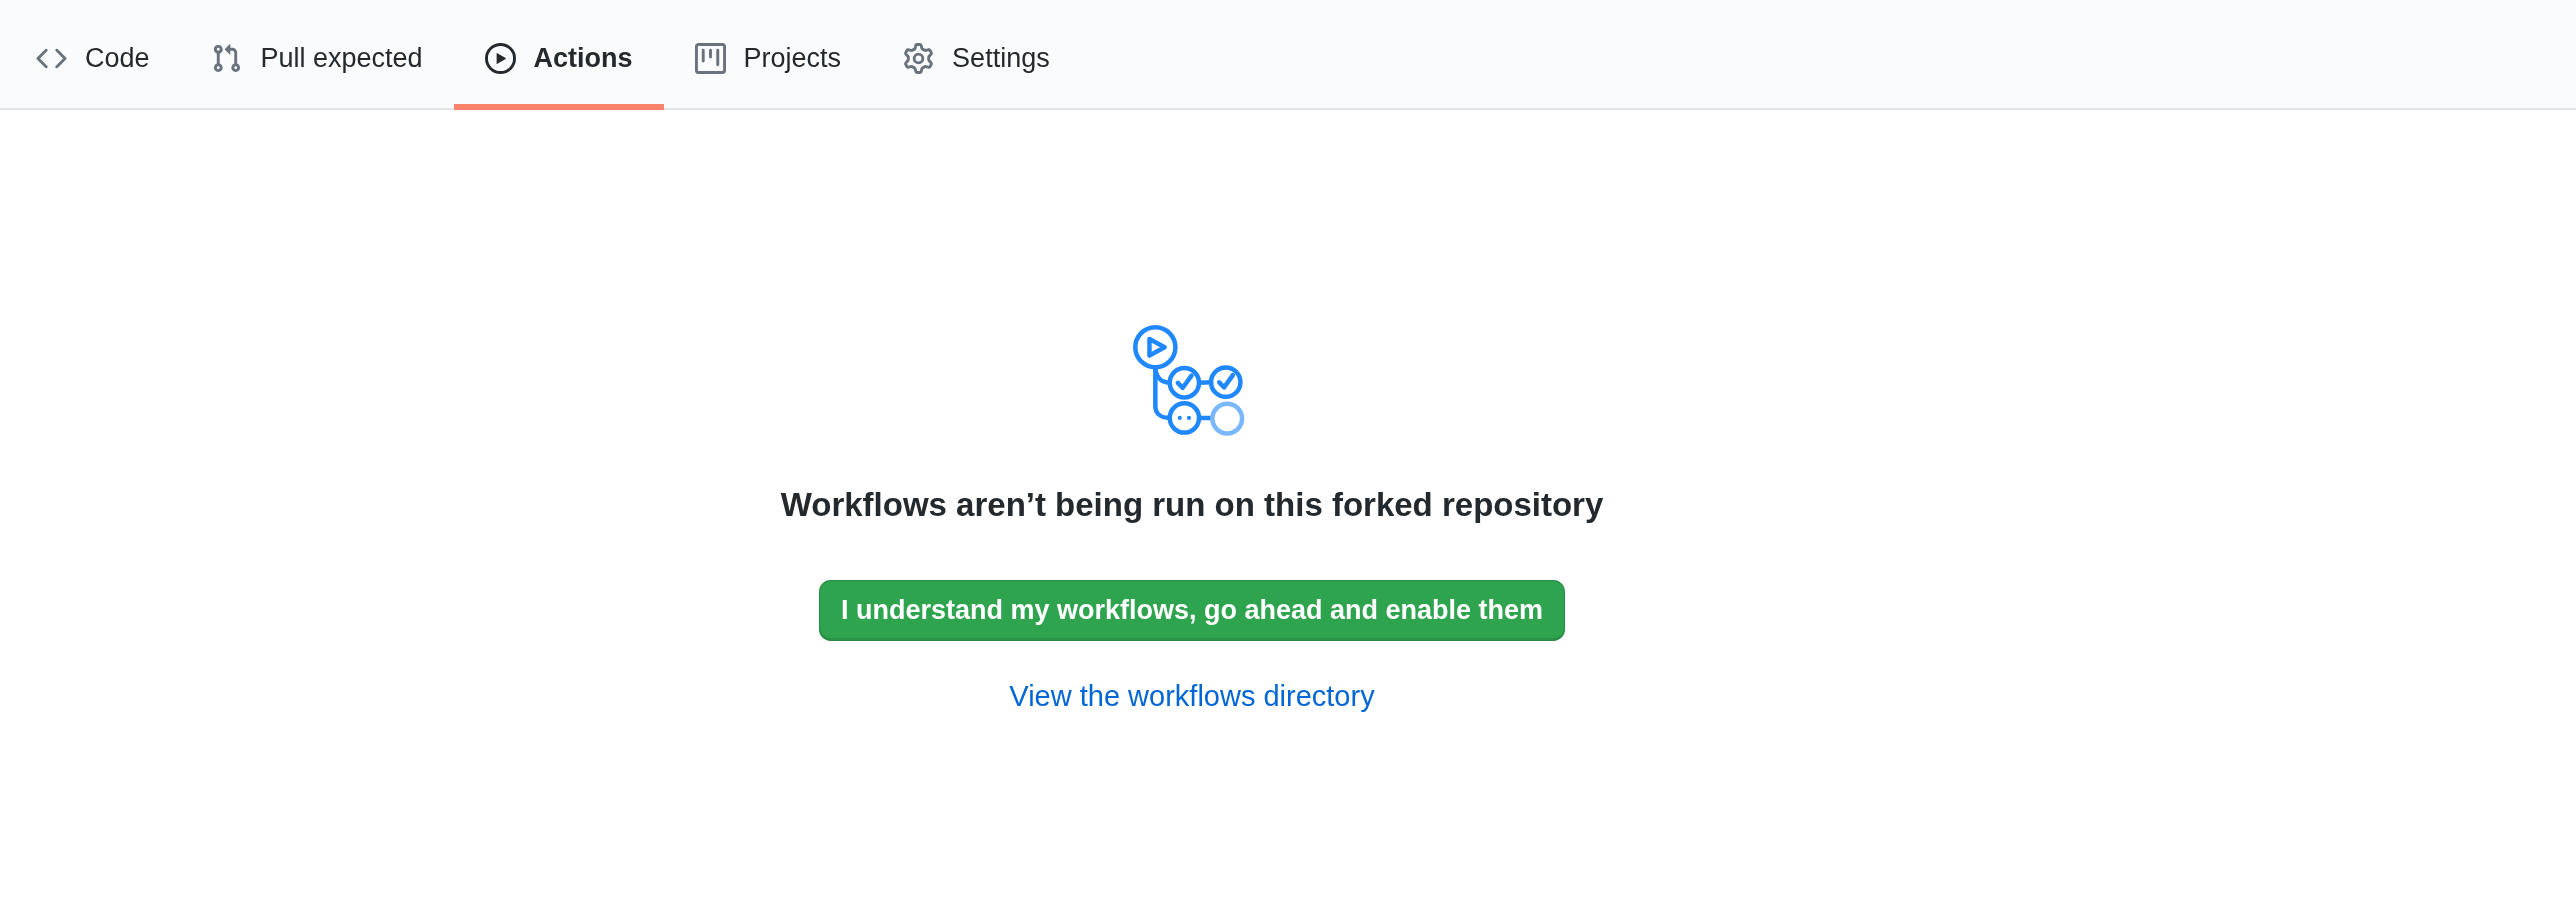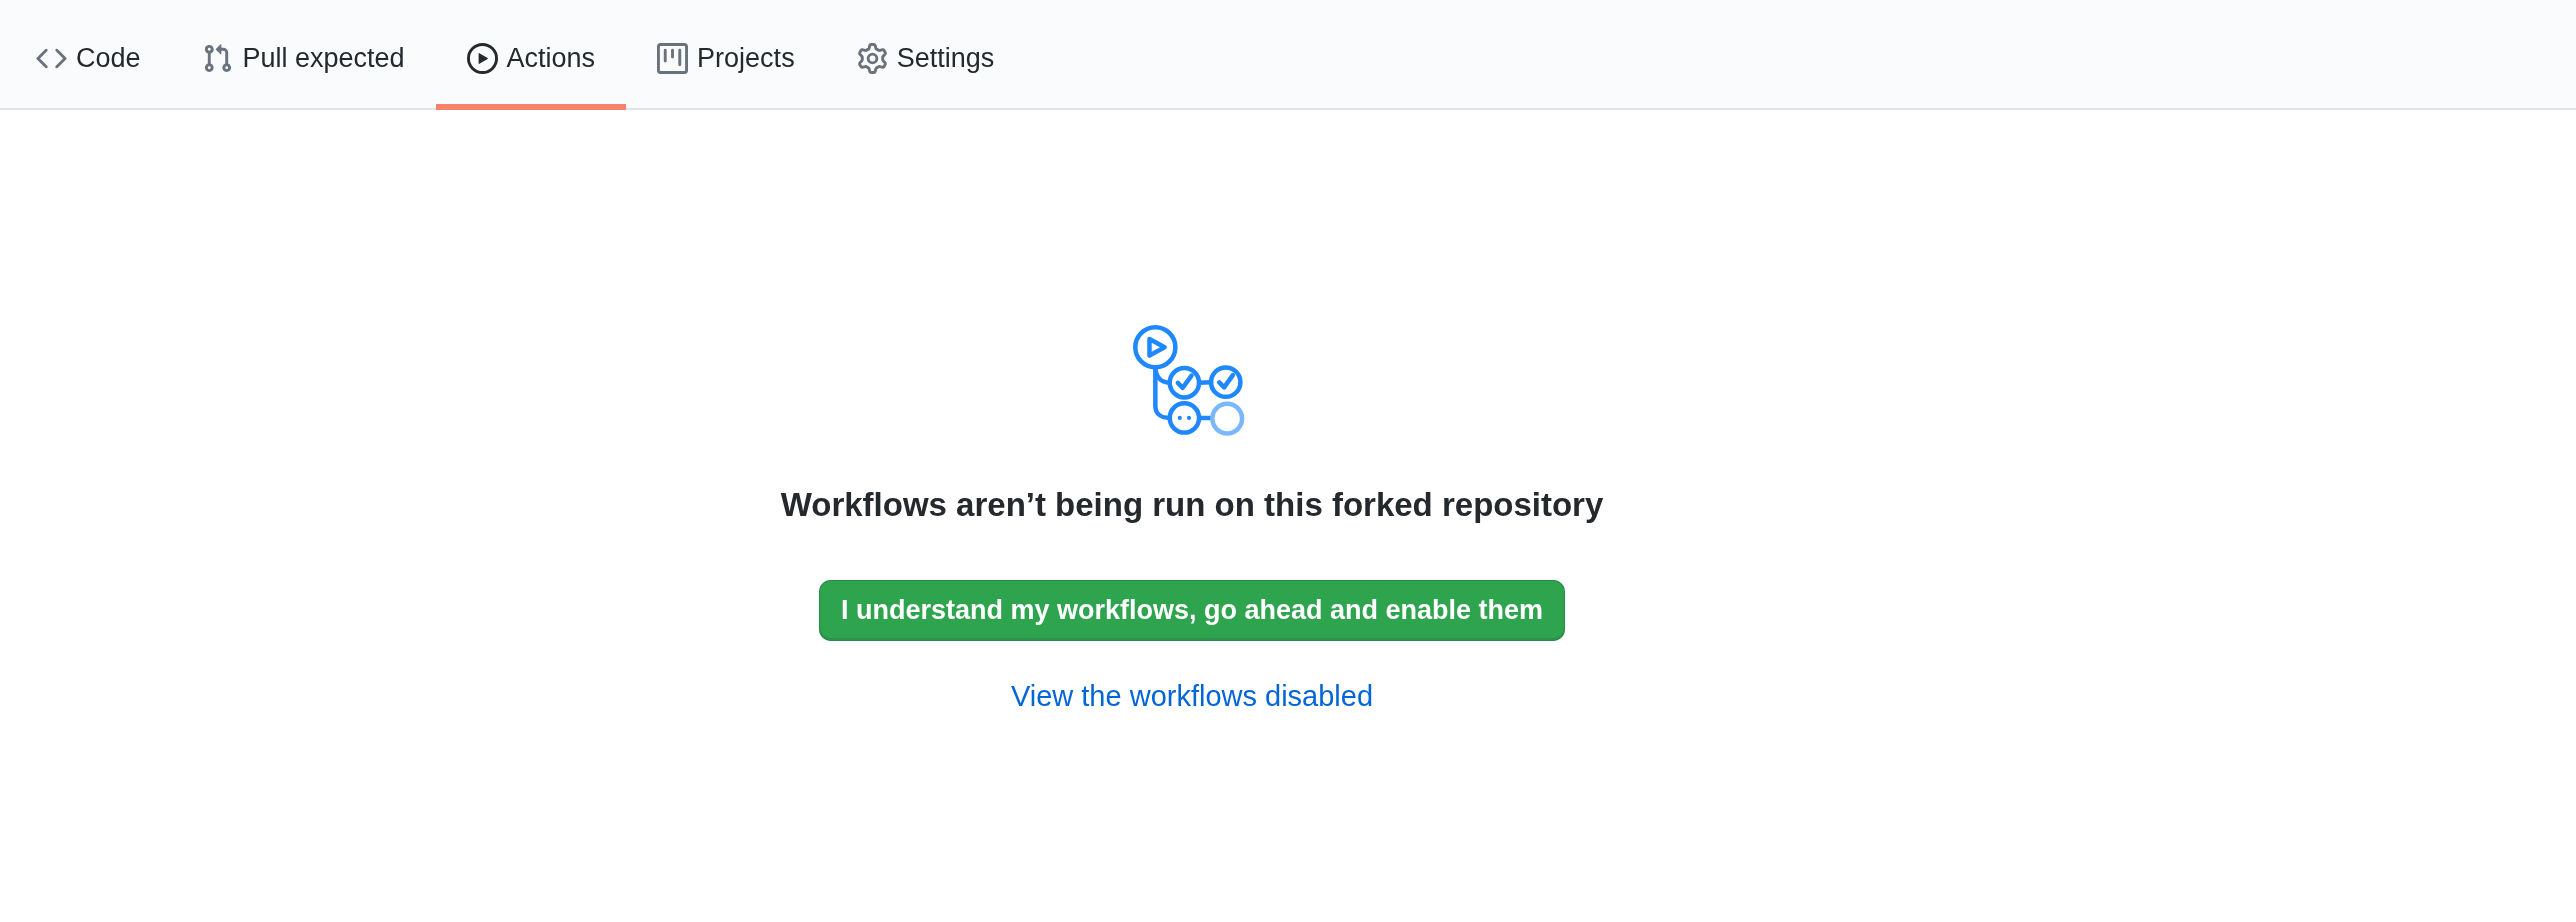--- a/index.html
+++ b/index.html
@@ -11,27 +11,27 @@
 
   
   .tabbar {
     height:108px; background:#fafbfc;
     border-bottom:2px solid #e1e4e8;
     display:flex; align-items:stretch;
     padding-left:4.9px;
   }
   .tab {
     position:relative;
-    display:flex; align-items:center; gap:9px;
+    display:flex; align-items:center; gap:18px;
     padding:9.8px 31px 0 31px;
     font-size:27px; line-height:1; color:#24292e;
     cursor:pointer; white-space:nowrap;
   }
   .tab .octicon { width:31px; height:31px; fill:#6a737d; flex:none; }
-  .tab.active { font-weight:400;text-align:right; }
+  .tab.active { font-weight:700;text-align:right; }
   .tab.active .octicon { fill:#24292e; }
   .tab.active::after {
     content:""; position:absolute; left:0; right:0; bottom:-2px;
     height:5.9px; background:#f9826c;
   }
 
   
   main { background:#ffffff; }
   .column { width:2384px; text-align:center; }
   .wf-icon { display:block; margin:203px auto 0 auto; width:137px; height:132px; }
@@ -122,18 +122,18 @@
         <circle cx="66.4" cy="107.3" r="2.1"></circle>
       </g>
     </svg>
 
     <h2 class="bs-heading">Workflows aren’t being run on this forked repository</h2>
 
 
     <button class="btn-primary">I understand my workflows, go ahead and enable them</button>
 
     <div>
-      <a class="bs-link" href="#">View the workflows disabled</a>
+      <a class="bs-link" href="#">View the workflows directory</a>
     </div>
 
   </div>
 </main>
 
 
 </body></html>

